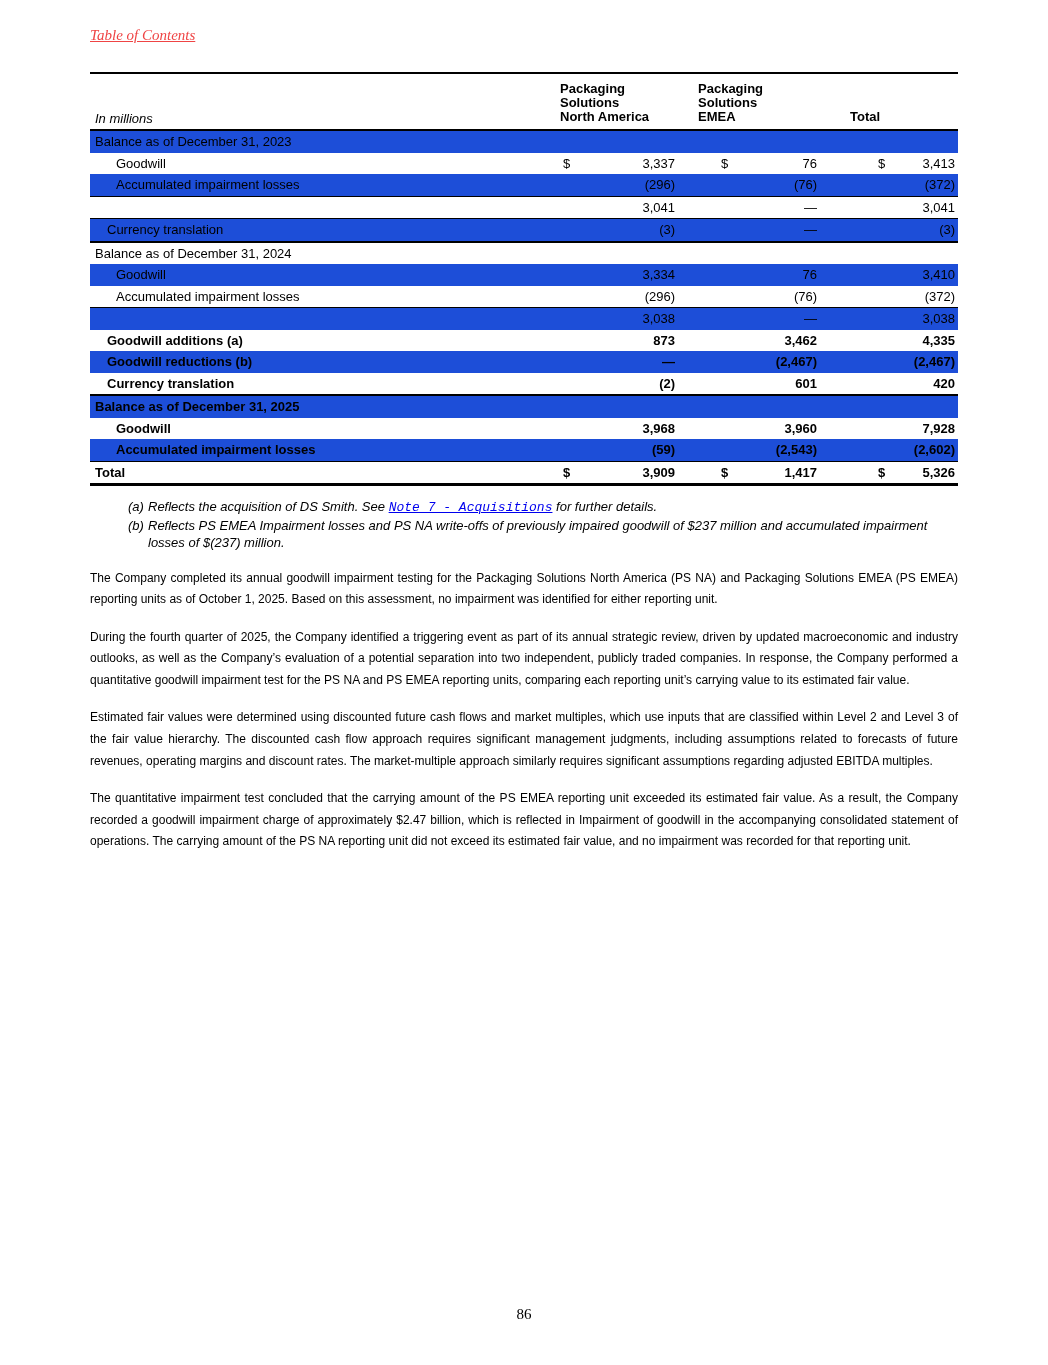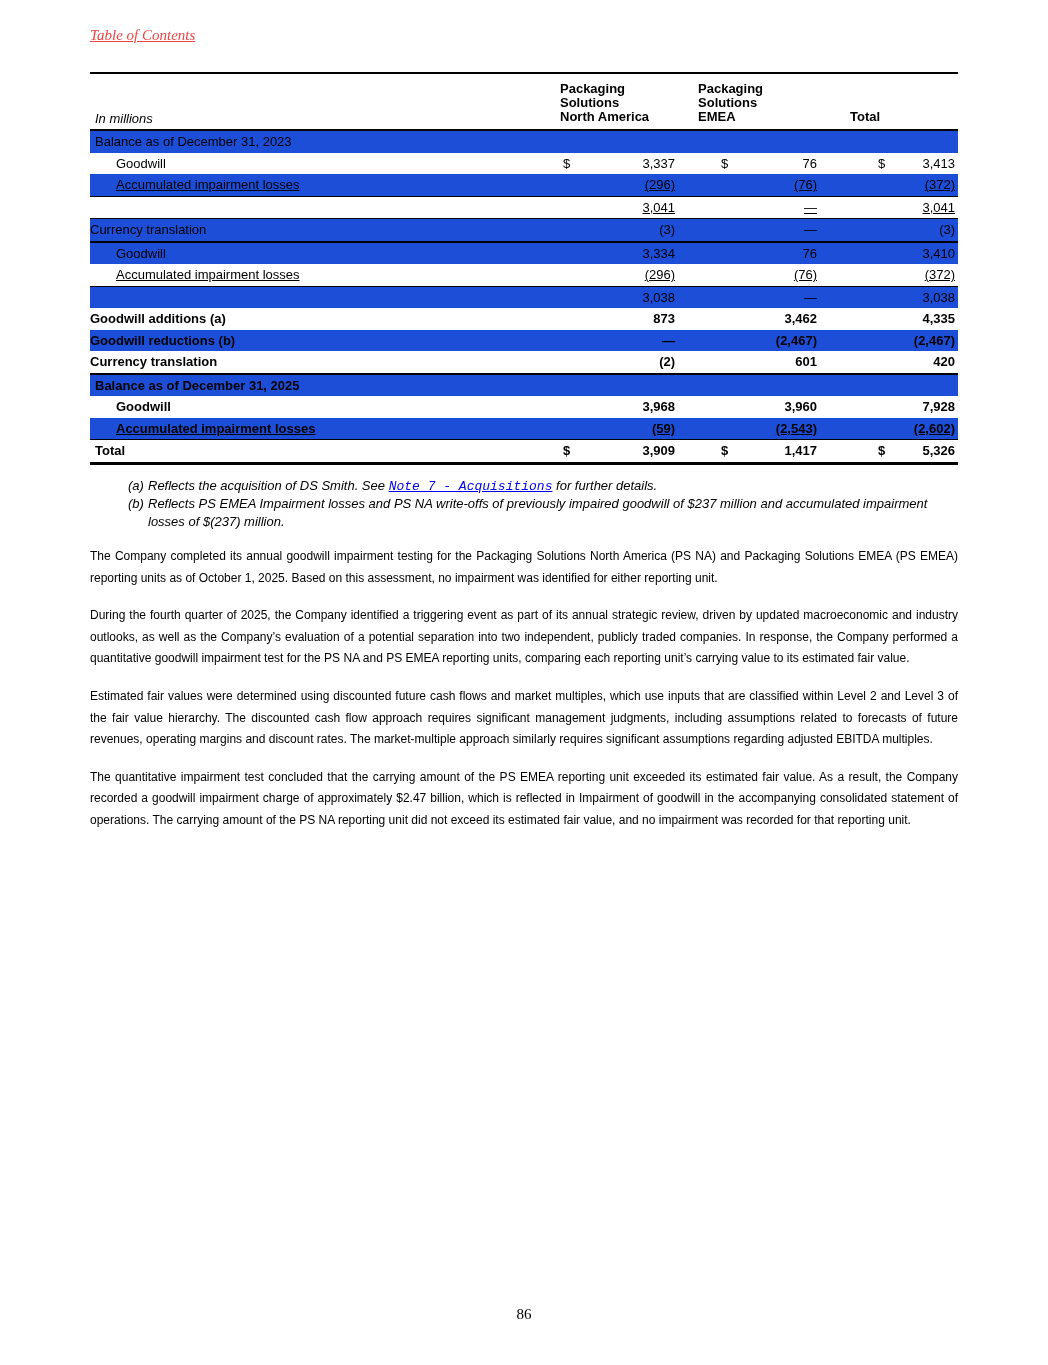--- a/index.html
+++ b/index.html
@@ -43,27 +43,27 @@
     white-space: pre-line;
     line-height: 14px;
     padding-top: 8px;
     padding-bottom: 5px;
     vertical-align: bottom;
   }
   .gw .ch-emea { padding-left: 20px; }
   .gw .ch-total { padding-left: 30px; }
   .gw .unit { font-style: italic; padding-left: 5px; vertical-align: bottom; }
   .gw .lbl { padding-left: 5px; text-align: left; white-space: nowrap; }
-  .gw tr.i1 .lbl { padding-left: 0; }
+  .gw tr.i1 .lbl { padding-left: 17px; }
   .gw tr.i2 .lbl { padding-left: 26px; }
   .gw .sym { text-align: left; padding-left: 3px; }
   .gw .val { text-align: right; padding-right: 3px; white-space: nowrap; }
   .gw tr.blue { background: #1d4ed8; }
   .gw tr.bold td { font-weight: bold; }
-  .gw tr.bb1 { border-bottom: 1.5px solid #000; text-decoration: underline; }
+  .gw tr.bb1 { border-bottom: 1.5px solid #000; }
   .gw tr.bb2 { border-bottom: 2.5px solid #000; }
   .gw tr.bb3 { border-bottom: 3px solid #000; }
 
   
   .fnotes { margin-top: 12px; font-style: italic; font-size: 13px; line-height: 17.5px; width: 868px; }
   .fn { position: relative; padding-left: 58px; }
   .fn .mk { position: absolute; left: 38px; top: 0; }
   .fn-link { color: #0000EE; text-decoration: underline; cursor: pointer; font-family: Liberation Mono, monospace; }
 
   
@@ -169,20 +169,31 @@
           <td class="lbl">Currency translation</td>
           <td class="sym"></td>
           <td class="val">(3)</td>
           <td class="sp"></td>
           <td class="sym"></td>
           <td class="val">—</td>
           <td class="sp"></td>
           <td class="sym"></td>
           <td class="val">(3)</td>
         </tr>
+        <tr>
+          <td class="lbl">Balance as of December 31, 2024</td>
+          <td class="sym"></td>
+          <td class="val"></td>
+          <td class="sp"></td>
+          <td class="sym"></td>
+          <td class="val"></td>
+          <td class="sp"></td>
+          <td class="sym"></td>
+          <td class="val"></td>
+        </tr>
         <tr class="blue i2">
           <td class="lbl">Goodwill</td>
           <td class="sym"></td>
           <td class="val">3,334</td>
           <td class="sp"></td>
           <td class="sym"></td>
           <td class="val">76</td>
           <td class="sp"></td>
           <td class="sym"></td>
           <td class="val">3,410</td>

